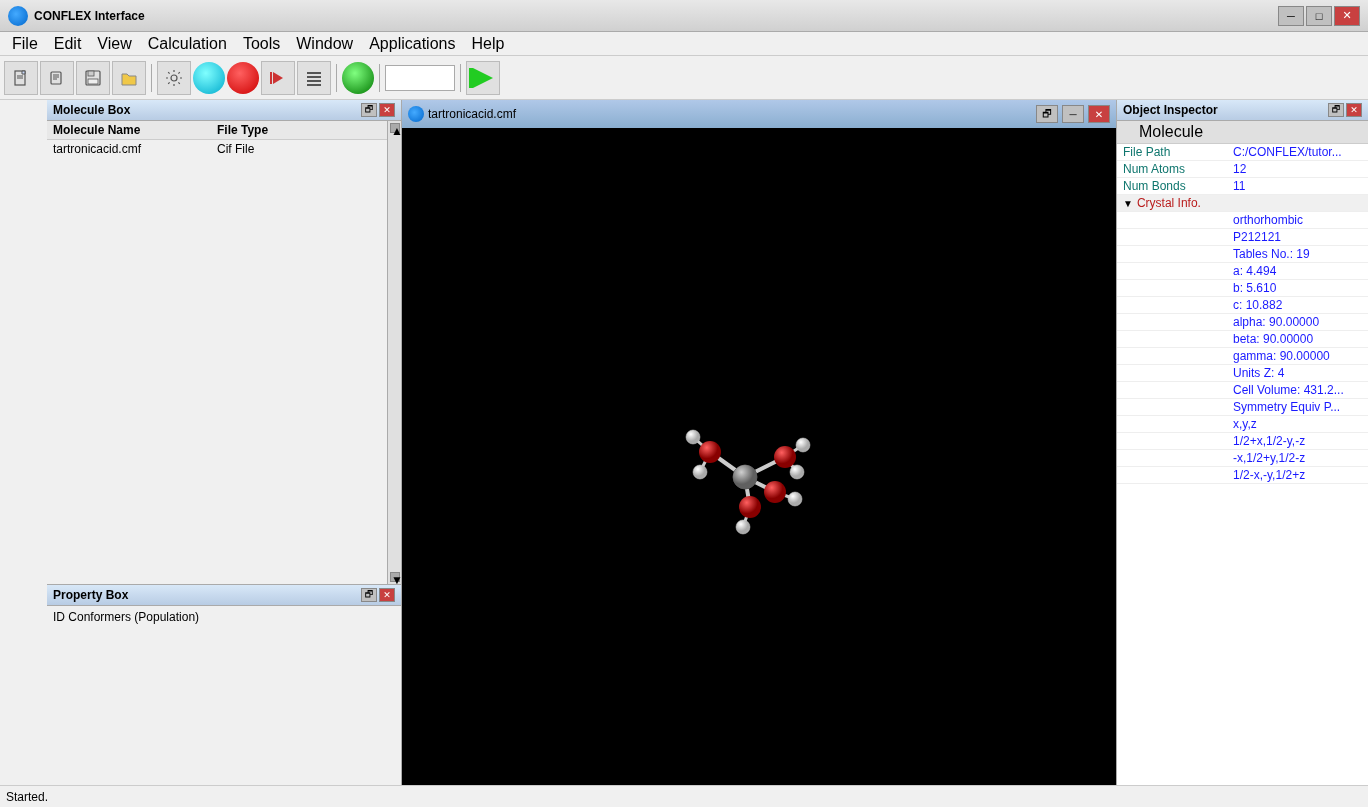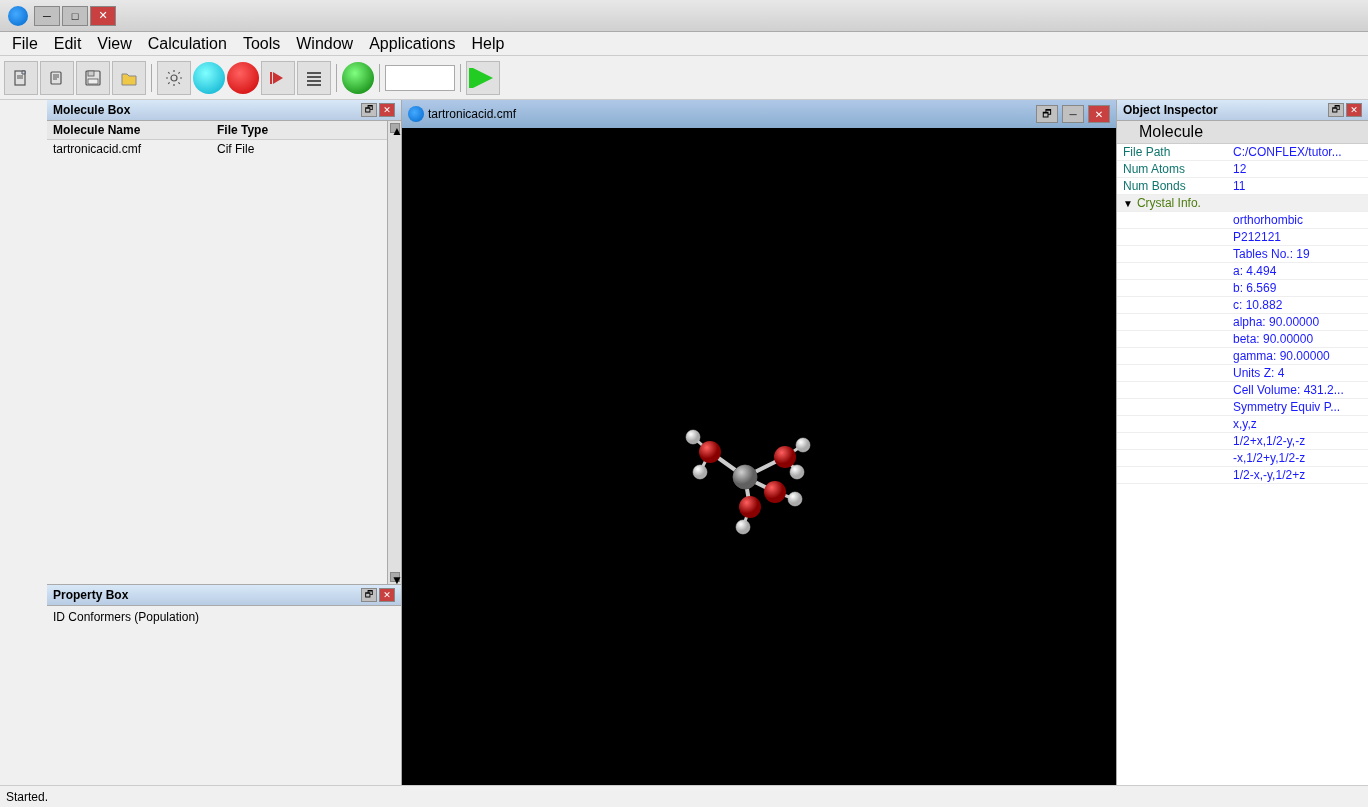--- a/index.html
+++ b/index.html
@@ -219,38 +219,39 @@
     .obj-prop { width: 110px; text-align: left; padding-right: 6px; color: #0f766e; }
     .obj-val { flex: 1; color: #1a1aff; }
     .obj-section-toggle {
       display: flex;
       align-items: center;
       padding: 1px 6px;
       border-bottom: 1px solid #eee;
       background: #f0f0f0;
     }
     .obj-section-toggle .toggle-arrow { margin-right: 4px; font-size: 10px; }
-    .obj-section-name { color: #4d7c0f; }
+    .obj-section-name { color: #b91c1c; }
 
     
     .status-bar {
       height: 22px;
       background: #f0f0f0;
       border-top: 1px solid #ccc;
       display: flex;
       align-items: center;
       padding: 0 6px;
       font-size: 12px;
     }
   </style>
 </head>
 <body>
 
 <div class="title-bar">
   <div class="title-bar-icon"></div>
+  <span class="title-bar-title">CONFLEX Interface</span>
   <div class="title-bar-controls">
     <button class="title-btn">─</button>
     <button class="title-btn">□</button>
     <button class="title-btn close">✕</button>
   </div>
 </div>
 
 <div class="menu-bar">
   <span class="menu-item">File</span>
   <span class="menu-item">Edit</span>
@@ -473,21 +474,21 @@
       <div class="obj-row">
         <span class="obj-prop"></span>
         <span class="obj-val">Tables No.: 19</span>
       </div>
       <div class="obj-row">
         <span class="obj-prop"></span>
         <span class="obj-val">a: 4.494</span>
       </div>
       <div class="obj-row">
         <span class="obj-prop"></span>
-        <span class="obj-val">b: 6.569</span>
+        <span class="obj-val">b: 5.610</span>
       </div>
       <div class="obj-row">
         <span class="obj-prop"></span>
         <span class="obj-val">c: 10.882</span>
       </div>
       <div class="obj-row">
         <span class="obj-prop"></span>
         <span class="obj-val">alpha: 90.00000</span>
       </div>
       <div class="obj-row">

